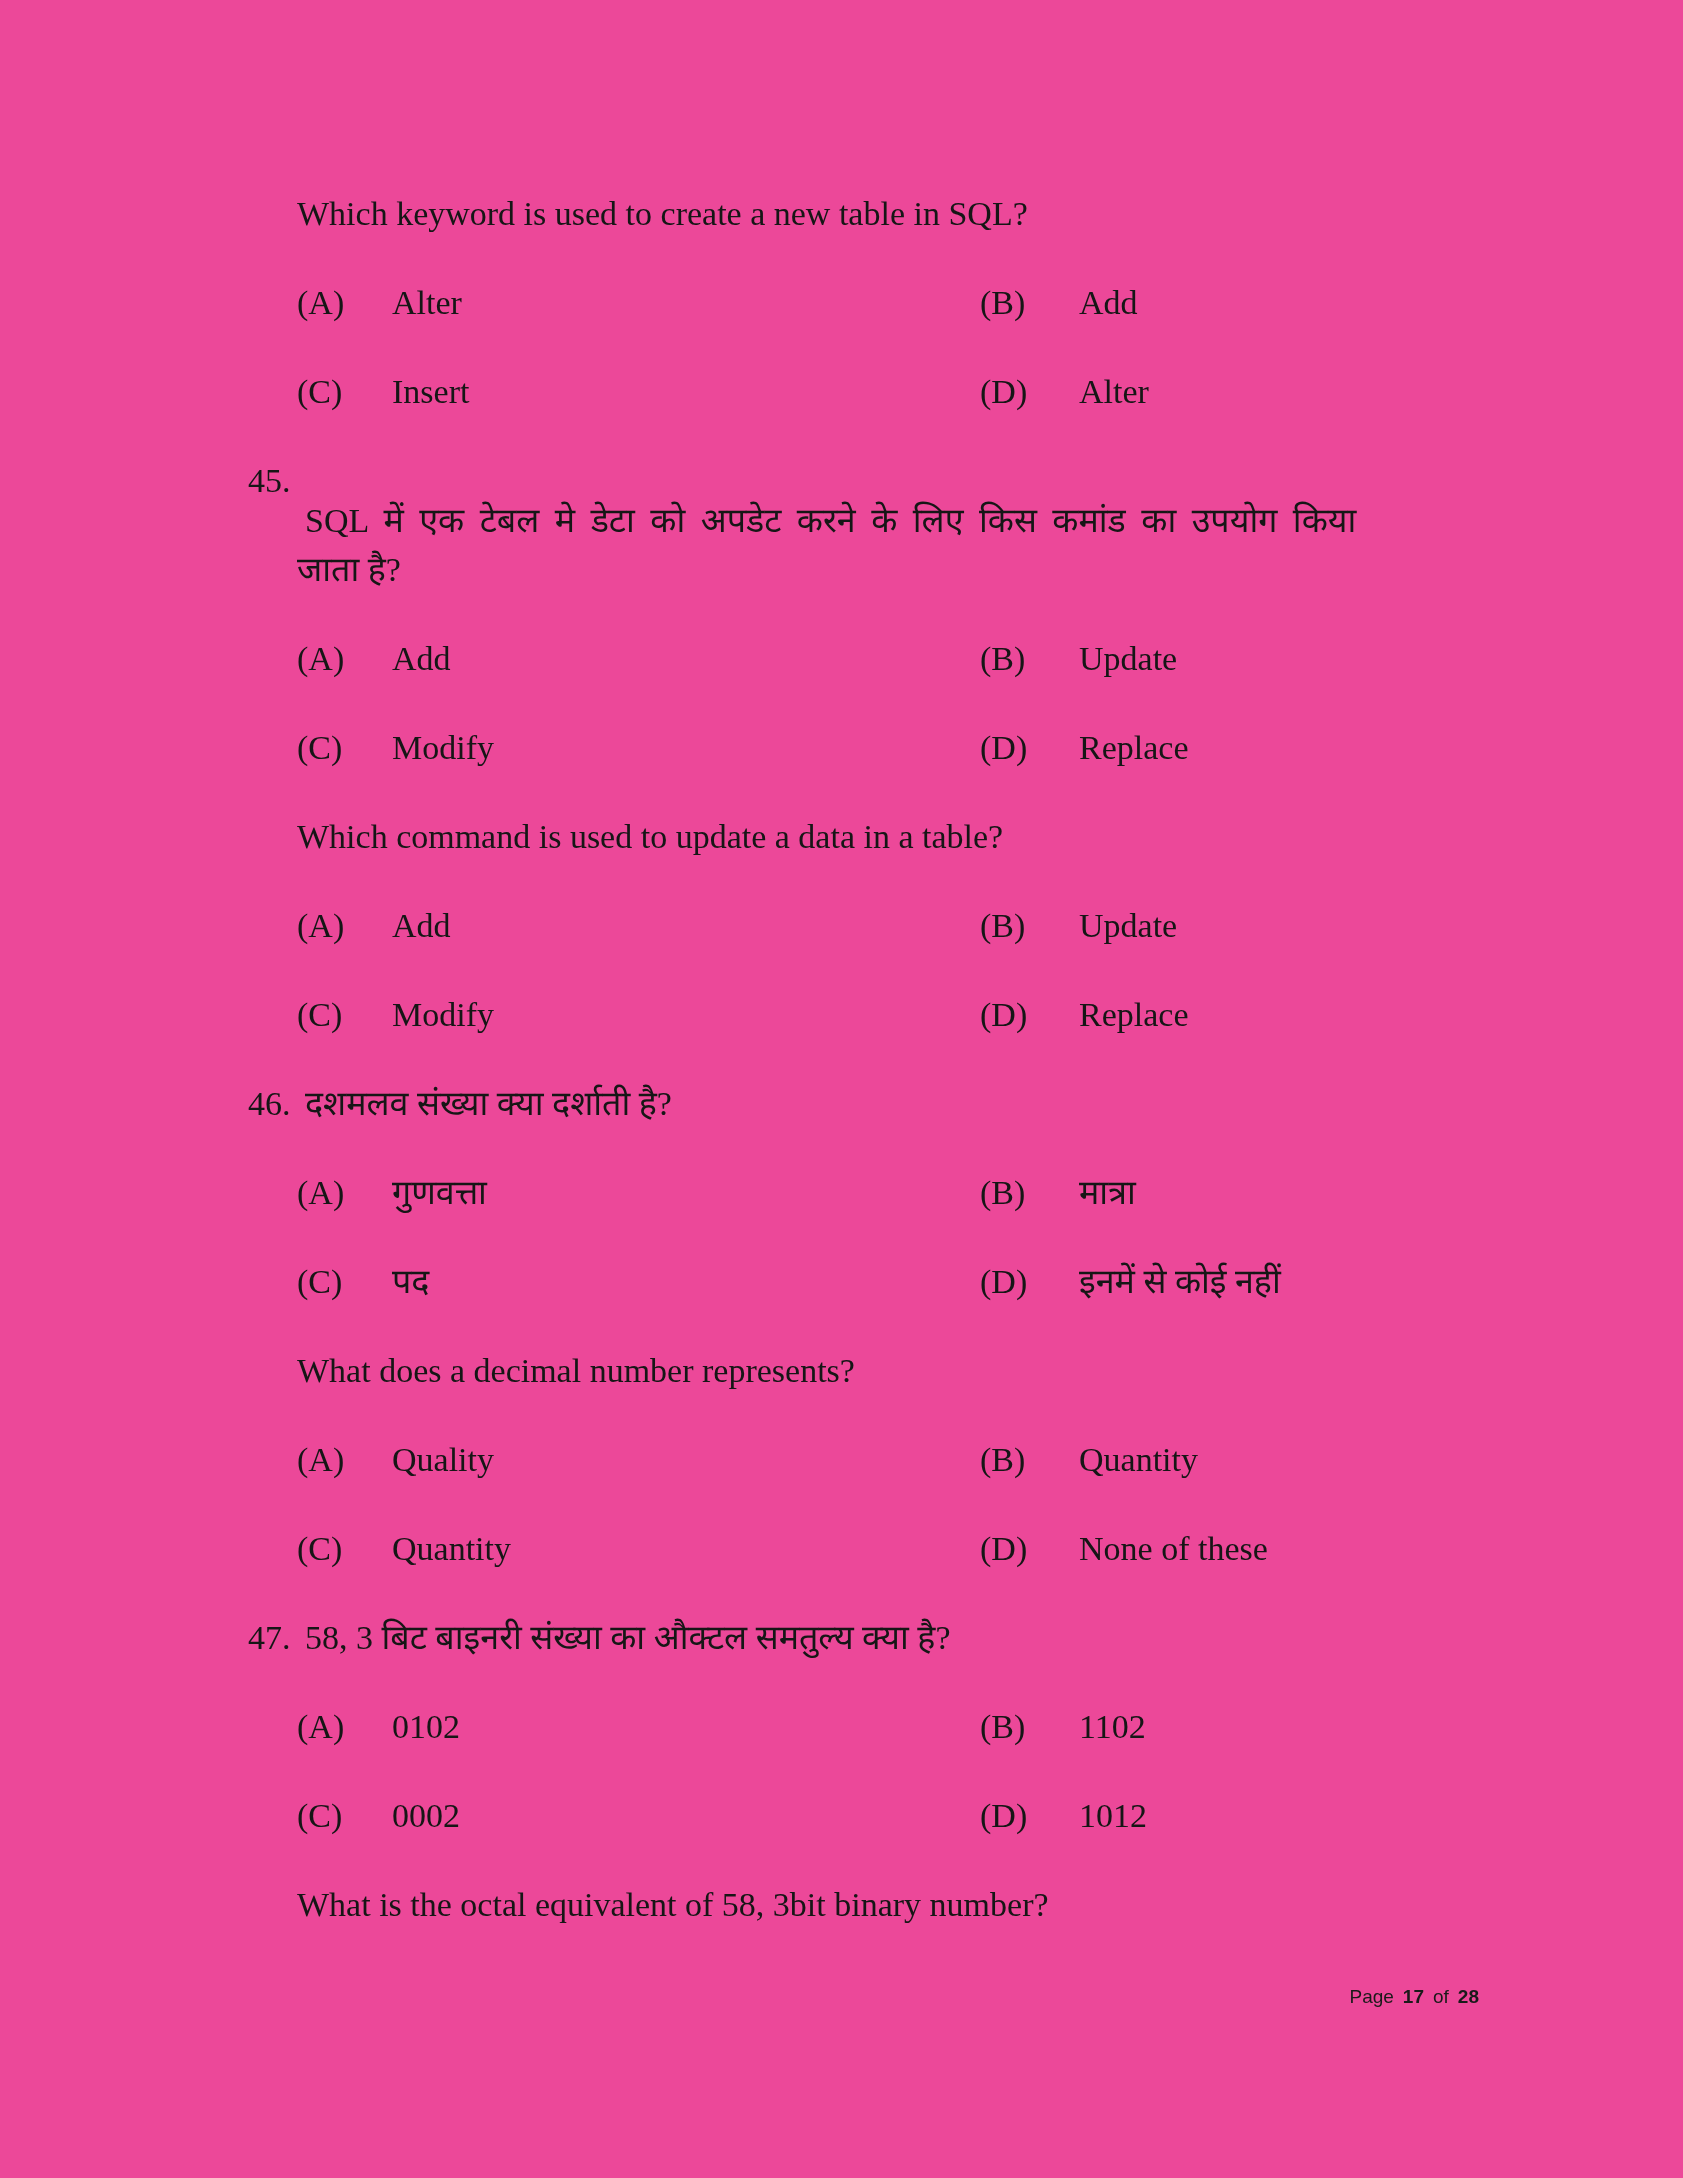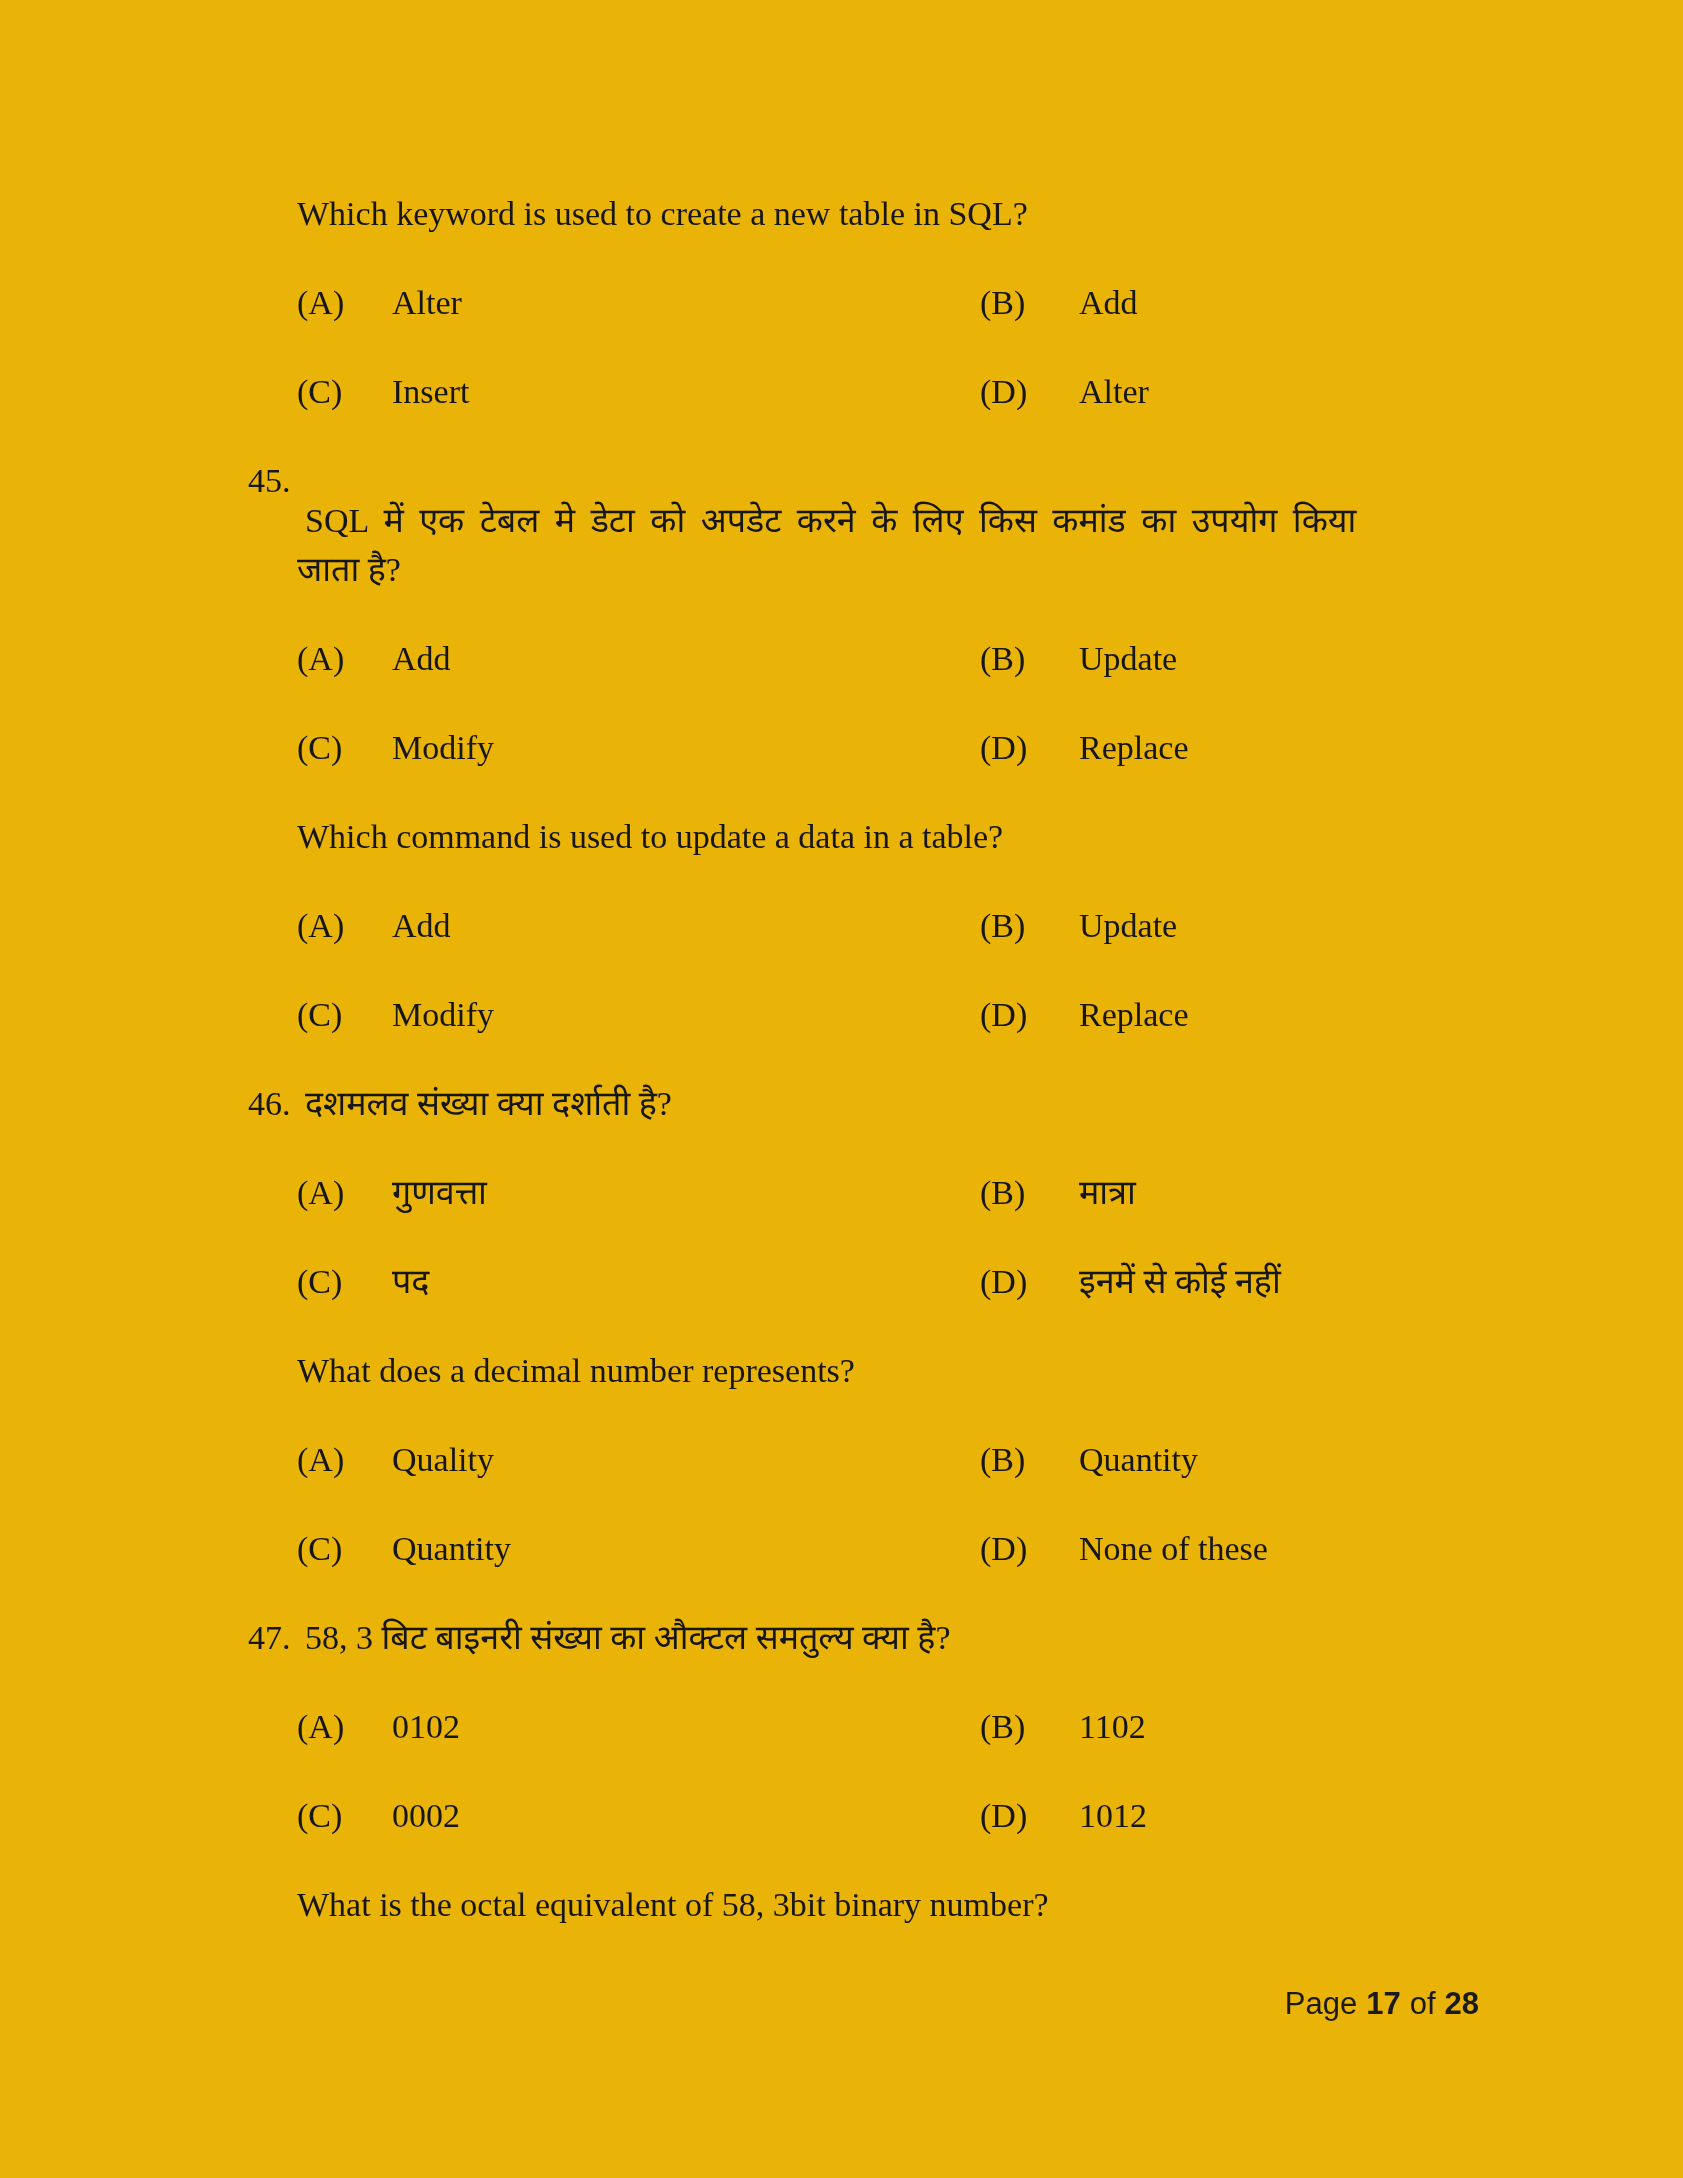--- a/index.html
+++ b/index.html
@@ -1,20 +1,20 @@
 <!DOCTYPE html>
 <html><head>
 <meta charset="utf-8">
 <style>
   html, body { margin: 0; padding: 0; background: #e8e8e8; }
   .page {
     position: relative;
     width: 1683px;
     height: 2178px;
-    background: #eab308;
+    background: #ec4899;
     font-family: "Liberation Serif", serif;
     color: #161616;
     overflow: hidden;
   }
   .content {
     position: absolute;
     top: 194px;
     left: 0;
     width: 1683px;
   }
@@ -39,21 +39,21 @@
   
   .lbl-a { margin-left: 297px; width: 95px;  flex: 0 0 95px; }
   .opt-a { width: 588px; flex: 0 0 588px; }
   .lbl-b { width: 99px; flex: 0 0 99px; }
   .opt-b { flex: 1; }
   .footer {
     position: absolute;
     top: 1986px;
     right: 204px;
     font-family: "Liberation Sans", sans-serif;
-    font-size: 31px;
+    font-size: 19px;
     color: #1a1a1a;
     display: inline-flex;
     gap: 9px;
     align-items: baseline;
   }
   .footer .bold { font-weight: bold; text-align: right; }
 </style>
 </head>
 <body>
 

